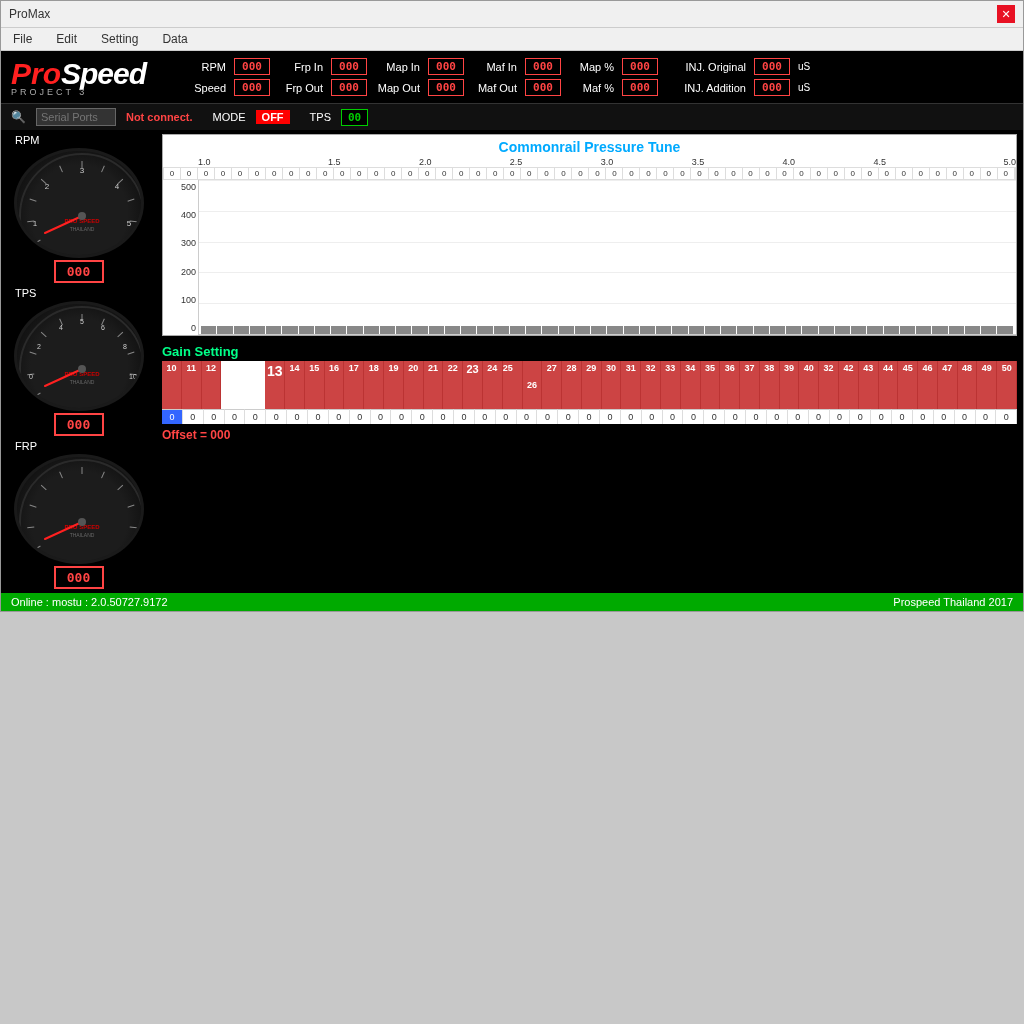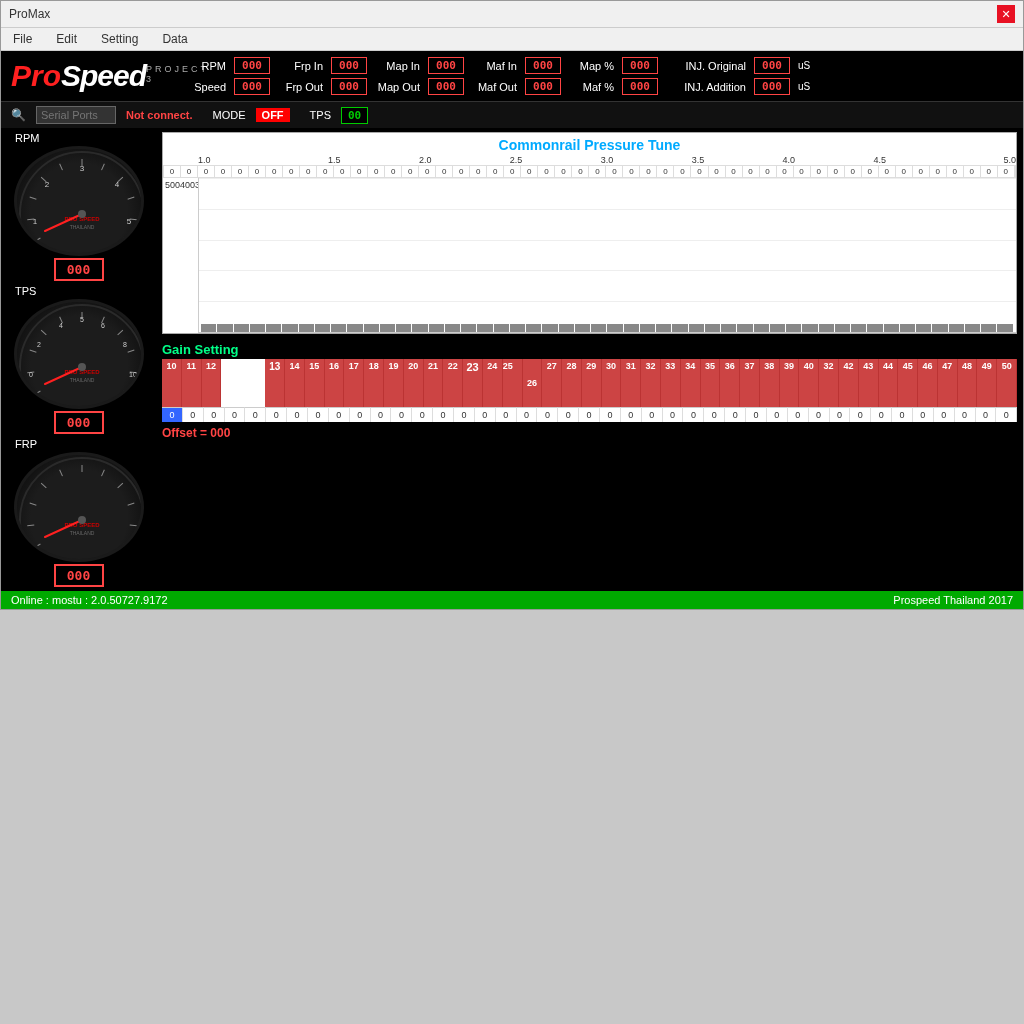--- a/index.html
+++ b/index.html
@@ -11,21 +11,21 @@
     .close-btn { background: #e81123; color: white; border: none; width: 18px; height: 18px; font-size: 11px; cursor: pointer; display: flex; align-items: center; justify-content: center; }
     
     .menu-bar { background: #f0f0f0; padding: 2px 8px; display: flex; gap: 16px; border-bottom: 1px solid #ccc; }
     .menu-item { font-size: 12px; color: #333; cursor: pointer; padding: 2px 4px; }
     
     .app-body { background: #000; color: white; }
     
     
     .header-section { background: #000; display: flex; align-items: center; padding: 6px 10px; gap: 10px; }
     
-    .logo { display: flex; flex-direction: row; align-items: center; width: 160px; flex-shrink: 0; }
+    .logo { display: flex; flex-direction: column; width: 160px; flex-shrink: 0; }
     .logo-pro-speed { display: flex; align-items: baseline; }
     
     .gauges-header { display: flex; flex-direction: column; gap: 4px; flex: 1; }
     .gauge-row { display: flex; align-items: center; gap: 8px; flex-wrap: wrap; }
     .gauge-label { color: white; font-size: 11px; width: 45px; text-align: right; }
     .gauge-value { background: #000; border: 1px solid #ff4444; color: #ff4444; font-size: 11px; font-weight: bold; padding: 1px 4px; min-width: 36px; text-align: center; font-family: monospace; }
     .gauge-unit { color: white; font-size: 10px; }
     
     
     .controls-row { background: #111; display: flex; align-items: center; padding: 4px 10px; gap: 10px; border-top: 1px solid #333; }
@@ -330,21 +330,21 @@
               <div style="flex: 1 1 0%; border-right: 1px solid rgb(221, 221, 221); text-align: center; font-size: 8px; color: rgb(51, 51, 51); padding: 1px 0px; background: white; min-width: 0px;">0</div>
               <div style="flex: 1 1 0%; border-right: 1px solid rgb(221, 221, 221); text-align: center; font-size: 8px; color: rgb(51, 51, 51); padding: 1px 0px; background: white; min-width: 0px;">0</div>
               <div style="flex: 1 1 0%; border-right: 1px solid rgb(221, 221, 221); text-align: center; font-size: 8px; color: rgb(51, 51, 51); padding: 1px 0px; background: white; min-width: 0px;">0</div>
               <div style="flex: 1 1 0%; border-right: 1px solid rgb(221, 221, 221); text-align: center; font-size: 8px; color: rgb(51, 51, 51); padding: 1px 0px; background: white; min-width: 0px;">0</div>
               <div style="flex: 1 1 0%; border-right: 1px solid rgb(221, 221, 221); text-align: center; font-size: 8px; color: rgb(51, 51, 51); padding: 1px 0px; background: white; min-width: 0px;">0</div>
               <div style="flex: 1 1 0%; border-right: 1px solid rgb(221, 221, 221); text-align: center; font-size: 8px; color: rgb(51, 51, 51); padding: 1px 0px; background: white; min-width: 0px;">0</div>
             </div>
 
           <div style="display:flex;background:white;">
 
-            <div style="width:35px;display:flex;flex-direction:row;justify-content:space-between;padding:2px 2px;background:white;font-size:9px;color:#333;text-align:right;">
+            <div style="width:35px;display:flex;flex-direction:column;justify-content:space-between;padding:2px 2px;background:white;font-size:9px;color:#333;text-align:right;">
               <span>500</span>
               <span>400</span>
               <span>300</span>
               <span>200</span>
               <span>100</span>
               <span>0</span>
             </div>
 
             <div id="bar-chart-area" style="flex:1;height:155px;display:flex;align-items:flex-end;border-left:1px solid #ccc;border-bottom:1px solid #ccc;background:white;gap:1px;padding:0 2px;position:relative;">
 
@@ -412,21 +412,21 @@
 
         <div class="gain-section">
           <div class="gain-title">Gain Setting</div>
 
           <div style="background:white;overflow-x:auto;">
 
             <div id="gain-header-row" style="display:flex;">
             <div style="background: rgb(204, 68, 68); color: white; font-size: 9px; font-weight: bold; text-align: center; flex: 1 1 0%; padding: 2px 0px; border-right: 1px solid rgb(187, 51, 51); min-width: 0px;">10</div>
                 <div style="background: rgb(204, 68, 68); color: white; font-size: 9px; font-weight: bold; text-align: center; flex: 1 1 0%; padding: 2px 0px; border-right: 1px solid rgb(187, 51, 51); min-width: 0px;">11</div>
                 <div style="background: rgb(204, 68, 68); color: white; font-size: 9px; font-weight: bold; text-align: center; flex: 1 1 0%; padding: 2px 0px; border-right: 1px solid rgb(187, 51, 51); min-width: 0px;">12</div>
-                <div style="background: rgb(204, 68, 68); color: white; font-size: 10px; font-weight: bold; text-align: center; flex: 1 1 0%; padding: 2px 0px; border-right: 1px solid rgb(187, 51, 51); min-width: 0px; margin-left: 44px;">13</div>
+                <div style="background: rgb(204, 68, 68); color: white; font-size: 14px; font-weight: bold; text-align: center; flex: 1 1 0%; padding: 2px 0px; border-right: 1px solid rgb(187, 51, 51); min-width: 0px; margin-left: 44px;">13</div>
                 <div style="background: rgb(204, 68, 68); color: white; font-size: 9px; font-weight: bold; text-align: center; flex: 1 1 0%; padding: 2px 0px; border-right: 1px solid rgb(187, 51, 51); min-width: 0px;">14</div>
                 <div style="background: rgb(204, 68, 68); color: white; font-size: 9px; font-weight: bold; text-align: center; flex: 1 1 0%; padding: 2px 0px; border-right: 1px solid rgb(187, 51, 51); min-width: 0px;">15</div>
                 <div style="background: rgb(204, 68, 68); color: white; font-size: 9px; font-weight: bold; text-align: center; flex: 1 1 0%; padding: 2px 0px; border-right: 1px solid rgb(187, 51, 51); min-width: 0px;">16</div>
                 <div style="background: rgb(204, 68, 68); color: white; font-size: 9px; font-weight: bold; text-align: center; flex: 1 1 0%; padding: 2px 0px; border-right: 1px solid rgb(187, 51, 51); min-width: 0px;">17</div>
                 <div style="background: rgb(204, 68, 68); color: white; font-size: 9px; font-weight: bold; text-align: center; flex: 1 1 0%; padding: 2px 0px; border-right: 1px solid rgb(187, 51, 51); min-width: 0px;">18</div>
                 <div style="background: rgb(204, 68, 68); color: white; font-size: 9px; font-weight: bold; text-align: center; flex: 1 1 0%; padding: 2px 0px; border-right: 1px solid rgb(187, 51, 51); min-width: 0px;">19</div>
                 <div style="background: rgb(204, 68, 68); color: white; font-size: 9px; font-weight: bold; text-align: center; flex: 1 1 0%; padding: 2px 0px; border-right: 1px solid rgb(187, 51, 51); min-width: 0px;">20</div>
                 <div style="background: rgb(204, 68, 68); color: white; font-size: 9px; font-weight: bold; text-align: center; flex: 1 1 0%; padding: 2px 0px; border-right: 1px solid rgb(187, 51, 51); min-width: 0px;">21</div>
                 <div style="background: rgb(204, 68, 68); color: white; font-size: 9px; font-weight: bold; text-align: center; flex: 1 1 0%; padding: 2px 0px; border-right: 1px solid rgb(187, 51, 51); min-width: 0px;">22</div>
                 <div style="background: rgb(204, 68, 68); color: white; font-size: 11px; font-weight: bold; text-align: center; flex: 1 1 0%; padding: 2px 0px; border-right: 1px solid rgb(187, 51, 51); min-width: 0px;">23</div>

